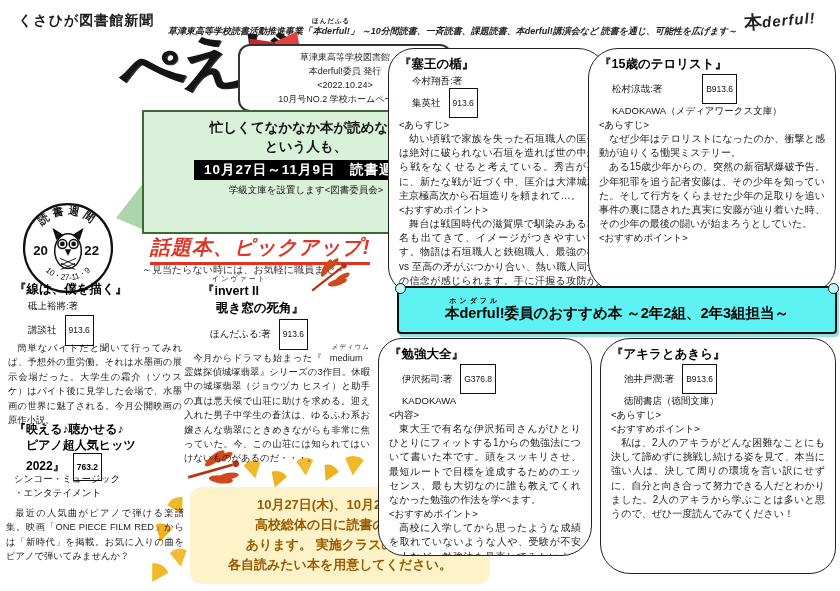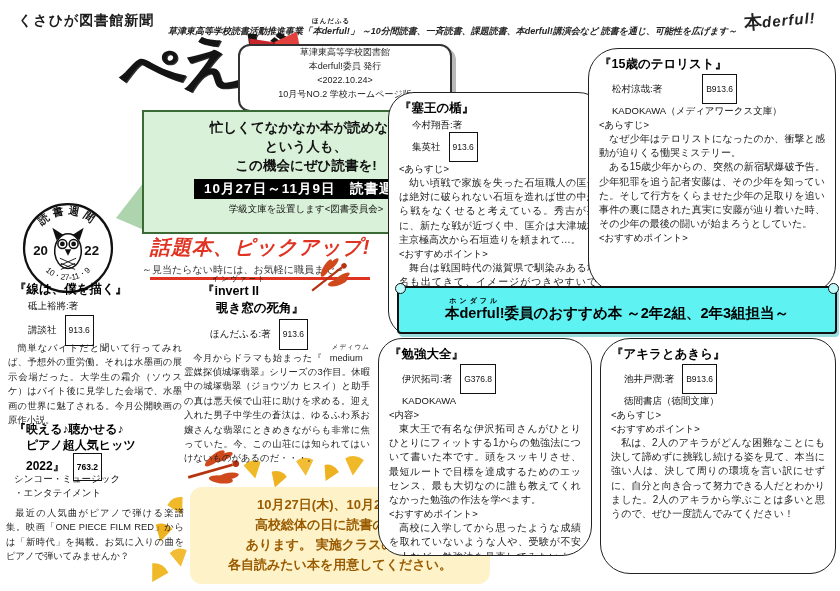--- a/index.html
+++ b/index.html
@@ -12,35 +12,35 @@
   .rubyw{display:inline-block;text-align:center;vertical-align:bottom;}
   .rt{display:block;font-size:6.5px;line-height:1;letter-spacing:1px;font-style:normal;}
   .logo{left:744px;top:8px;transform:rotate(-5deg);color:#222;white-space:nowrap;}
   .logo-hon{font-size:18px;font-weight:bold;}
   .logo-rest{font-size:15px;font-weight:bold;font-style:italic;letter-spacing:1px;}
   .callig{left:115px;top:34px;font-size:58px;font-weight:bold;color:#141414;letter-spacing:-7px;
           transform:rotate(-7deg) scaleX(1.12);transform-origin:left top;text-shadow:1px 1px 0 #333;}
   
   .pubbox{left:238px;top:44px;width:214px;height:68px;border:2px solid #333;border-radius:12px;
           background:#fff;box-shadow:4px 4px 0 #b9b9b9;text-align:center;font-size:9px;line-height:1.55;
-          box-sizing:border-box;}
+          padding-top:5px;box-sizing:border-box;}
   
   .gbanner{left:142px;top:110px;width:328px;height:124px;background:#d9f1d9;border:2px solid #3a6b35;
            text-align:center;padding-top:7px;box-sizing:border-box;}
   .gline{font-size:13.5px;font-weight:bold;line-height:1.4;color:#111;}
   .gdate{display:inline-block;background:#000;color:#fff;font-weight:bold;font-size:13.5px;
          padding:1px 10px;margin:3px 0 3px 0;letter-spacing:1px;}
   .gnote{font-size:9.5px;line-height:1.5;color:#111;}
   .gfold{left:116px;top:182px;width:28px;height:48px;background:#aed4ae;
          clip-path:polygon(100% 0,100% 100%,0 75%);}
   
   .stamp{left:22px;top:202px;width:92px;height:92px;}
   
   .pickup-title{left:150px;top:234px;font-size:20px;font-weight:bold;font-style:italic;color:#e03322;
-                border-bottom:3px solid #e03322;padding-bottom:16px;letter-spacing:1px;}
+                border-bottom:3px solid #e03322;padding-bottom:1px;letter-spacing:1px;}
   .pickup-sub{left:142px;top:263px;font-size:10px;color:#333;}
   
   .btitle{font-weight:bold;font-size:12.5px;color:#000;}
   .btitle2{font-weight:bold;font-size:12px;color:#000;}
   .meta{font-size:9.5px;color:#111;line-height:1.5;}
   .callno{display:inline-block;border:1.2px solid #111;font-size:8.5px;padding:8px 3px;margin-left:8px;
           vertical-align:middle;background:#fff;}
   .desc{font-size:9.3px;line-height:1.55;color:#222;text-indent:1em;margin:0;text-align:justify;}
   
   .bubble{border:1.4px solid #222;background:#fff;box-sizing:border-box;padding:7px 10px;overflow:hidden;}
@@ -80,21 +80,20 @@
     <div>草津東高等学校図書館</div>
     <div>本derful!委員 発行</div>
     <div>&lt;2022.10.24&gt;</div>
     <div>10月号NO.2 学校ホームページ版</div>
   </div>
 
   <div class="abs gfold dec"></div>
   <div class="abs gbanner">
     <div class="gline">忙しくてなかなか本が読めない</div>
     <div class="gline">という人も、</div>
-    <div class="gline">この機会にぜひ読書を!</div>
     <div><span class="gdate">10月27日～11月9日　読書週間</span></div>
     <div class="gnote">学級文庫を設置します&lt;図書委員会&gt;</div>
   </div>
 
   <svg class="abs stamp" viewBox="0 0 90 90">
     <defs>
       <path id="arcTop" d="M10 47 A35 35 0 0 1 80 47"></path>
       <path id="arcBot" d="M16 58 A32 32 0 0 0 74 58"></path>
     </defs>
     <circle cx="45" cy="45" r="43" fill="#fff" stroke="#111" stroke-width="2.2"></circle>
@@ -181,21 +180,21 @@
   <div class="abs meta" style="left:210px;top:319px;"><span>ほんだふる:著</span><span class="callno">913.6</span></div>
   <p class="abs desc" style="left:184px;top:344px;width:186px;"><span>今月からドラマも始まった『</span><span class="rubyw"><span class="rt">メディウム</span><span>medium</span></span><span>霊媒探偵城塚翡翠』シリーズの3作目。休暇中の城塚翡翠（ジョウヅカ ヒスイ）と助手の真は悪天候で山荘に助けを求める。迎え入れた男子中学生の蒼汰は、ゆるふわ系お嬢さんな翡翠にときめきながらも非常に焦っていた。今、この山荘には知られてはいけないものがあるのだ・・・。</span></p>
 
   <div class="abs notice">
     <div class="nline">10月27日(木)、10月28日(金)</div>
     <div class="nline">高校総体の日に読書の時間が</div>
     <div class="nline">あります。 実施クラスの人は、</div>
     <div class="nline">各自読みたい本を用意してください。</div>
   </div>
 
-  <div class="abs bubble" style="left:388px;top:48px;width:220px;height:245px;border-radius:26px 30px 30px 26px;margin-top:44px;">
+  <div class="abs bubble" style="left:388px;top:48px;width:220px;height:245px;border-radius:26px 30px 30px 26px;">
     <div class="btitle">『塞王の楯』</div>
     <div class="meta">今村翔吾:著</div>
     <div class="meta"><span>集英社</span><span class="callno">913.6</span></div>
     <div class="slabel">&lt;あらすじ&gt;</div>
     <p class="desc">幼い頃戦で家族を失った石垣職人の匡介は絶対に破られない石垣を造れば世の中から戦をなくせると考えている。秀吉が死に、新たな戦が近づく中、匡介は大津城城主京極高次から石垣造りを頼まれて…。</p>
     <div class="slabel">&lt;おすすめポイント&gt;</div>
     <p class="desc">舞台は戦国時代の滋賀県で馴染みある地名も出てきて、イメージがつきやすいです。物語は石垣職人と鉄砲職人、最強の楯 vs 至高の矛がぶつかり合い、熱い職人同士の信念が感じられます。手に汗握る攻防が続くので面白いです！</p>
   </div>
 
   <div class="abs bubble" style="left:588px;top:48px;width:248px;height:245px;border-radius:30px 26px 28px 32px;">

